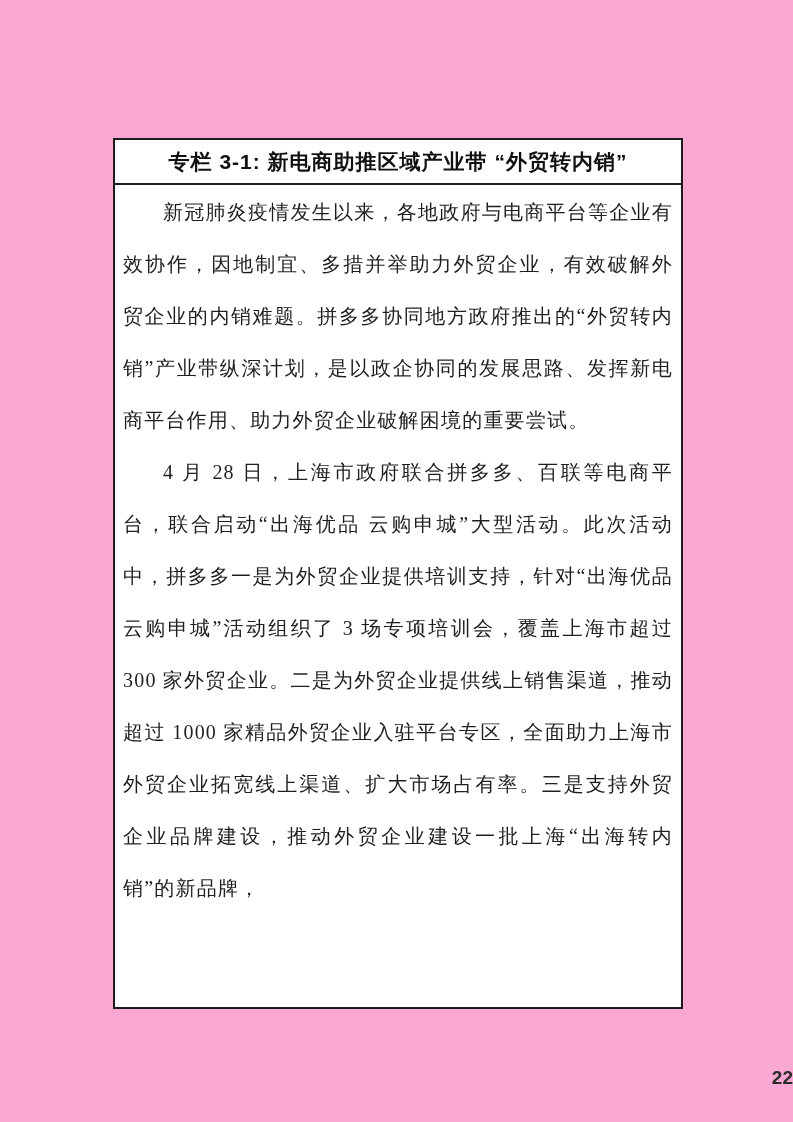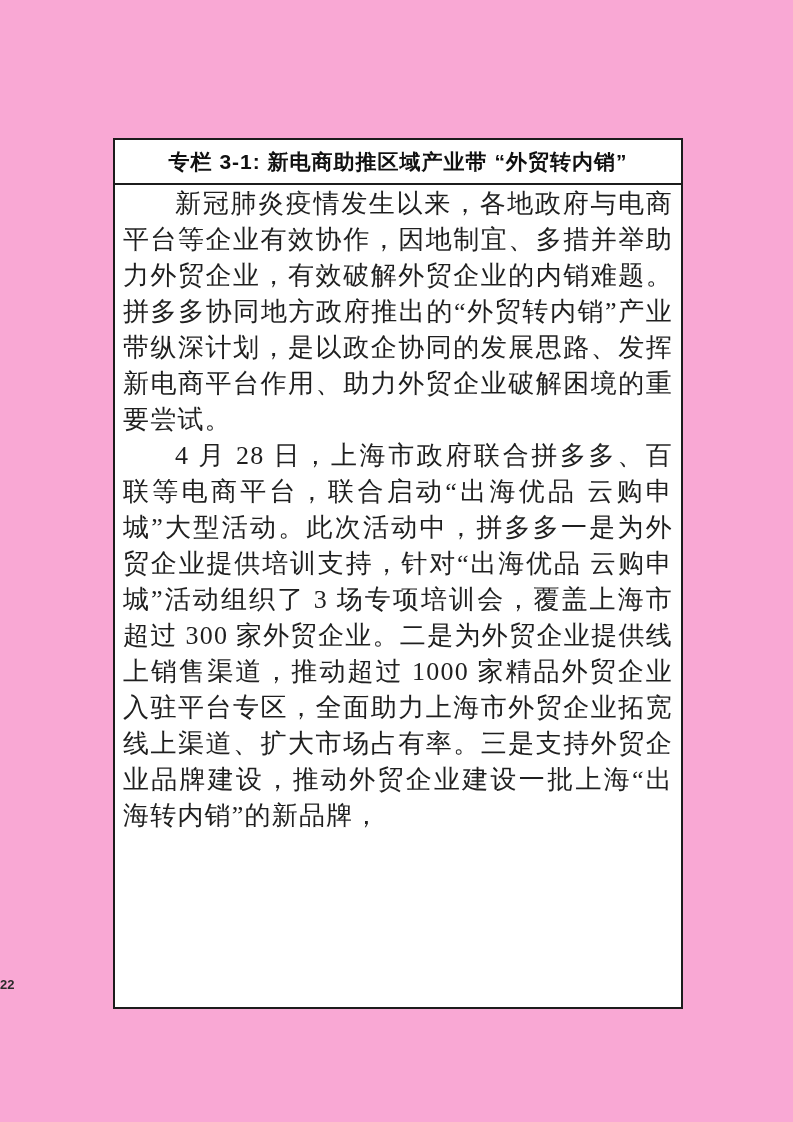--- a/index.html
+++ b/index.html
@@ -38,36 +38,36 @@
     letter-spacing: 1px;
     color: #111111;
     white-space: nowrap;
     overflow: hidden;
   }
   .column-box-body {
     padding: 1px 8px 4px 8px;
   }
   .column-box-body p {
     margin: 0;
-    font-size: 26px;
-    line-height: 36px;
+    font-size: 20px;
+    line-height: 52px;
     letter-spacing: 1.2px;
     text-align: justify;
     text-justify: inter-character;
     text-indent: 2em;
     color: #1f1f1f;
   }
   .page-number {
     position: absolute;
     left: 0;
-    top: 977px;
+    top: 1067px;
     width: 100%;
-    text-align: left;
+    text-align: right;
     font-family: "Liberation Sans", sans-serif;
-    font-size: 13px;
+    font-size: 19px;
     font-weight: bold;
     color: #2b2b2b;
   }
 </style>
 </head>
 <body>
 
 <div class="page">
 
   <div class="column-box">

